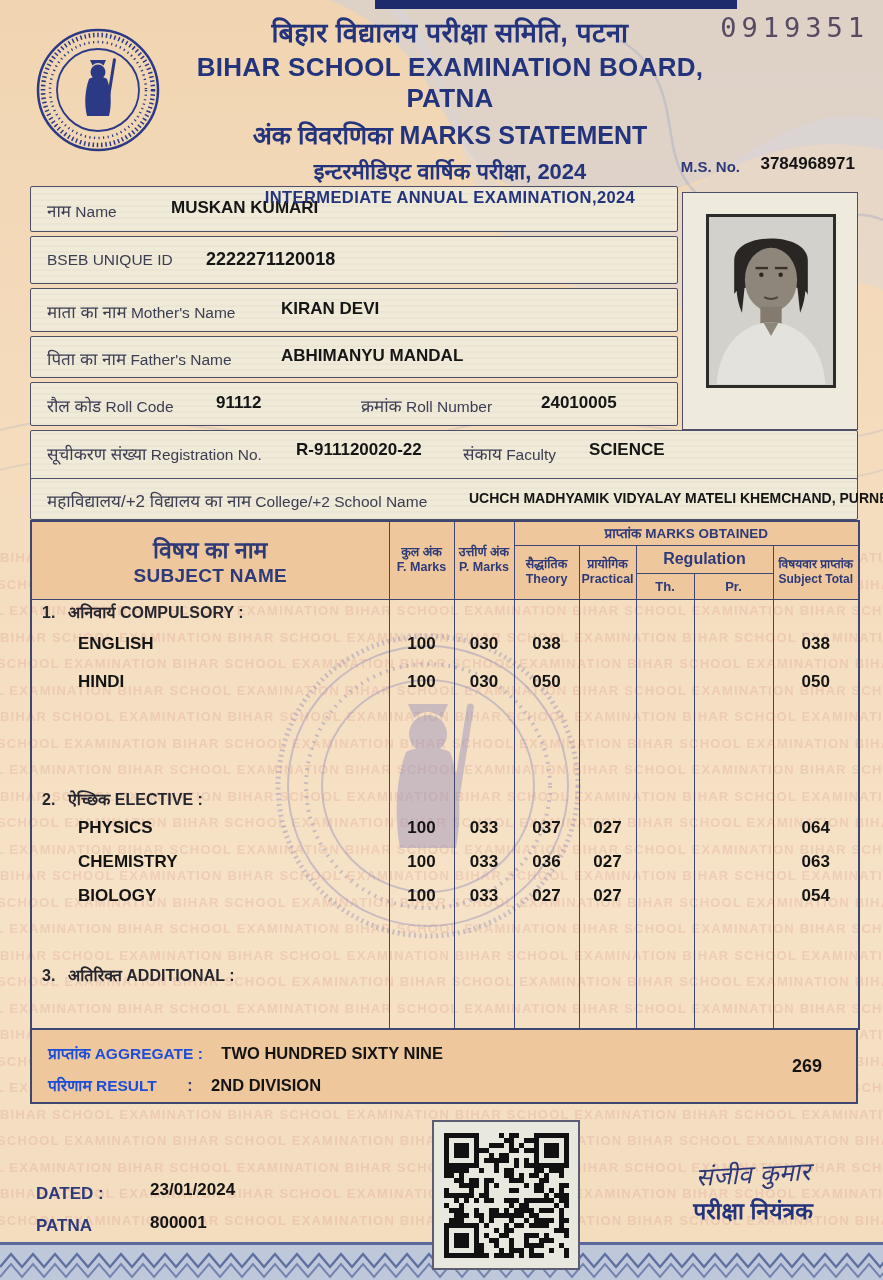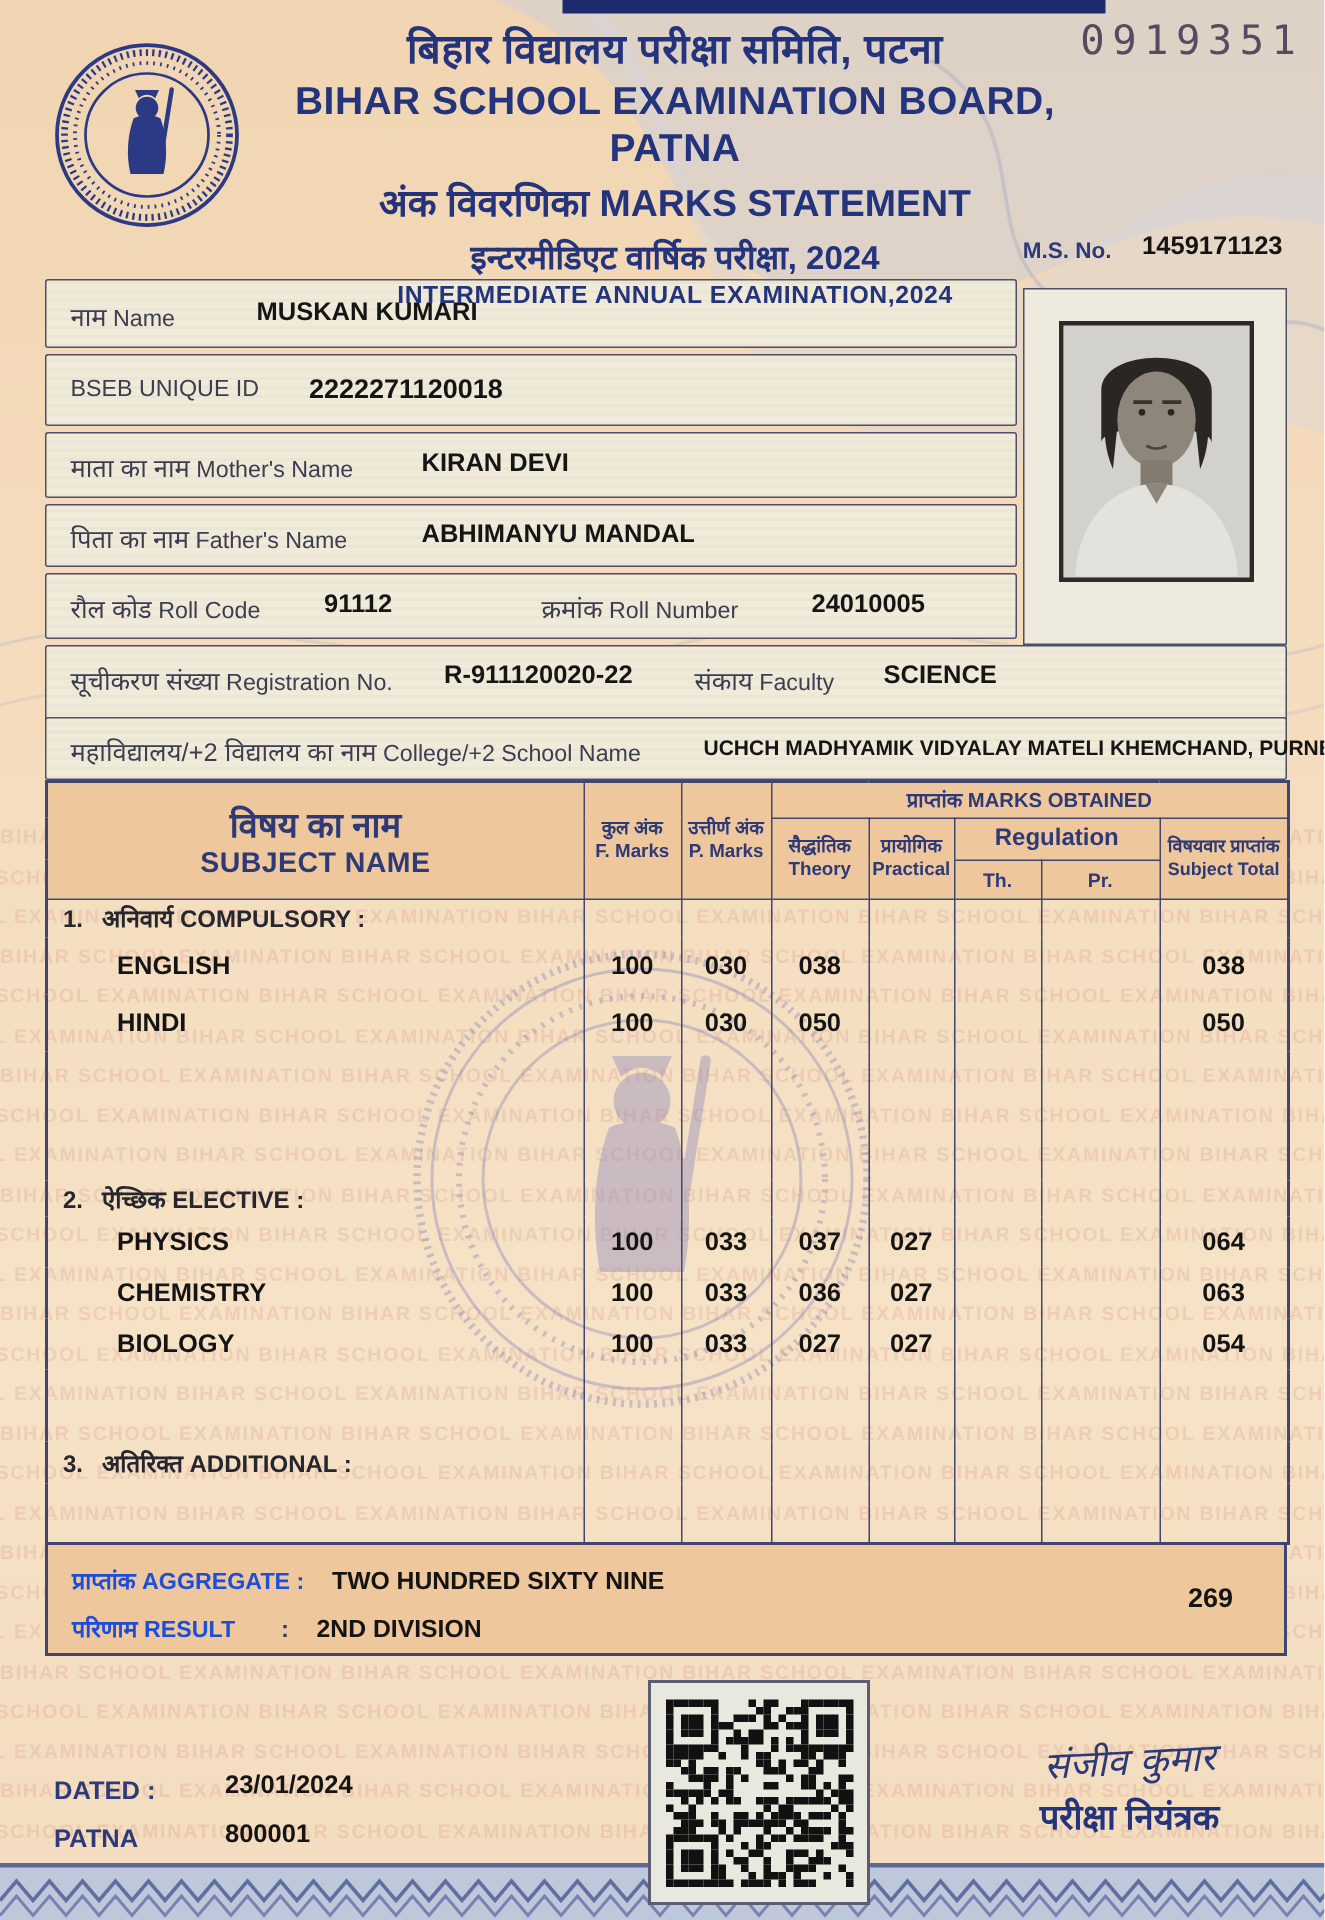--- a/index.html
+++ b/index.html
@@ -166,21 +166,21 @@
   <div id="titles">
     <div class="t-hi">बिहार विद्यालय परीक्षा समिति, पटना</div>
     <div class="t-en">BIHAR SCHOOL EXAMINATION BOARD, PATNA</div>
     <div class="t-sub">अंक विवरणिका MARKS STATEMENT</div>
     <div class="t-exh">इन्टरमीडिएट वार्षिक परीक्षा, 2024</div>
     <div class="t-exe">INTERMEDIATE ANNUAL EXAMINATION,2024</div>
   </div>
   <div id="serial">0919351</div>
   <div id="msno">
     <span class="lbl">M.S. No.</span>
-    <span class="val">1459171123</span>
+    <span class="val">3784968971</span>
   </div>
 
   <div class="fbox" style="left:30px;top:186px;width:648px;height:46px;">
     <span class="flabel" style="left:16px;top:12px;">
       <span class="hi">नाम</span>
       <span>Name</span></span>
     <span class="fvalue" style="left:140px;top:11px;">MUSKAN KUMARI</span>
   </div>
 
   <div class="fbox" style="left:30px;top:236px;width:648px;height:48px;">

